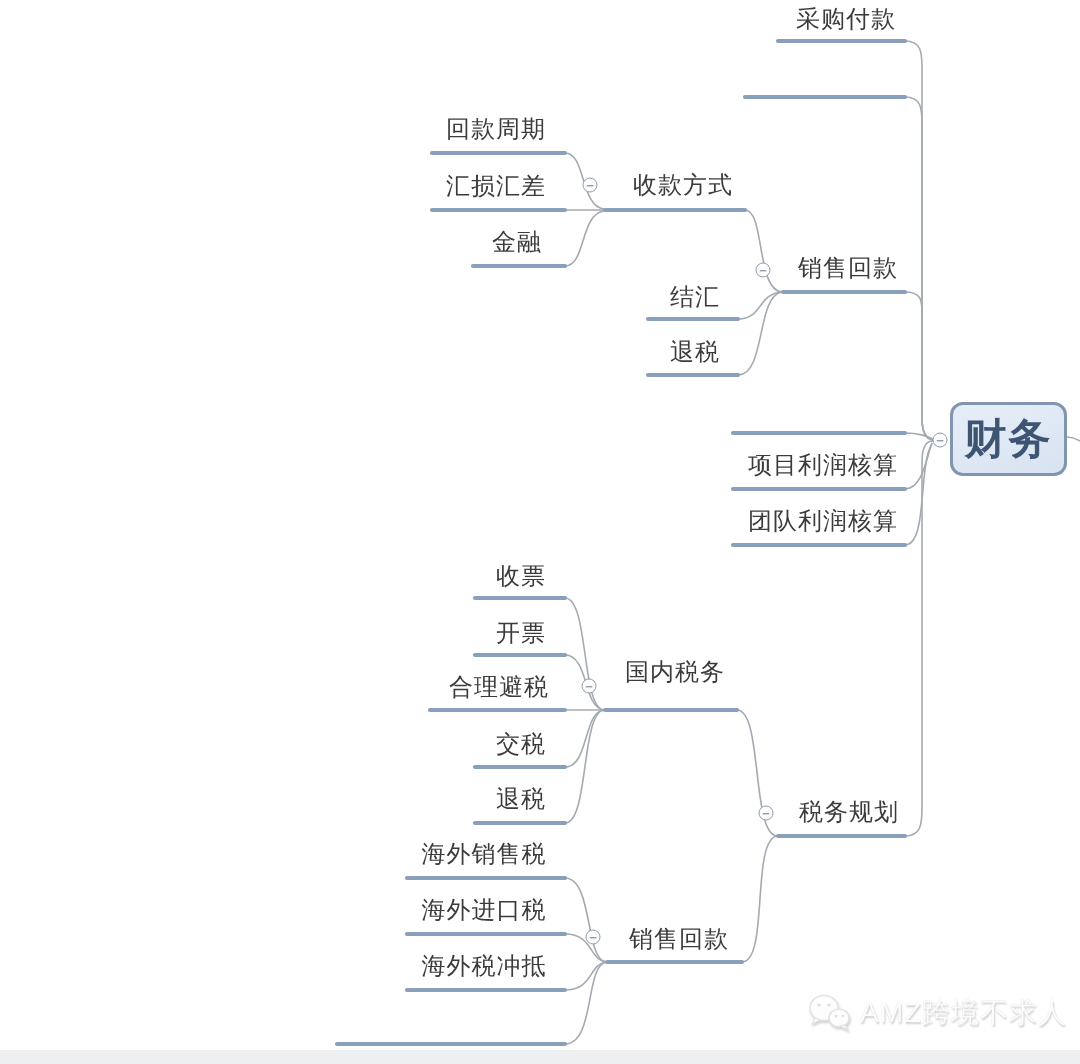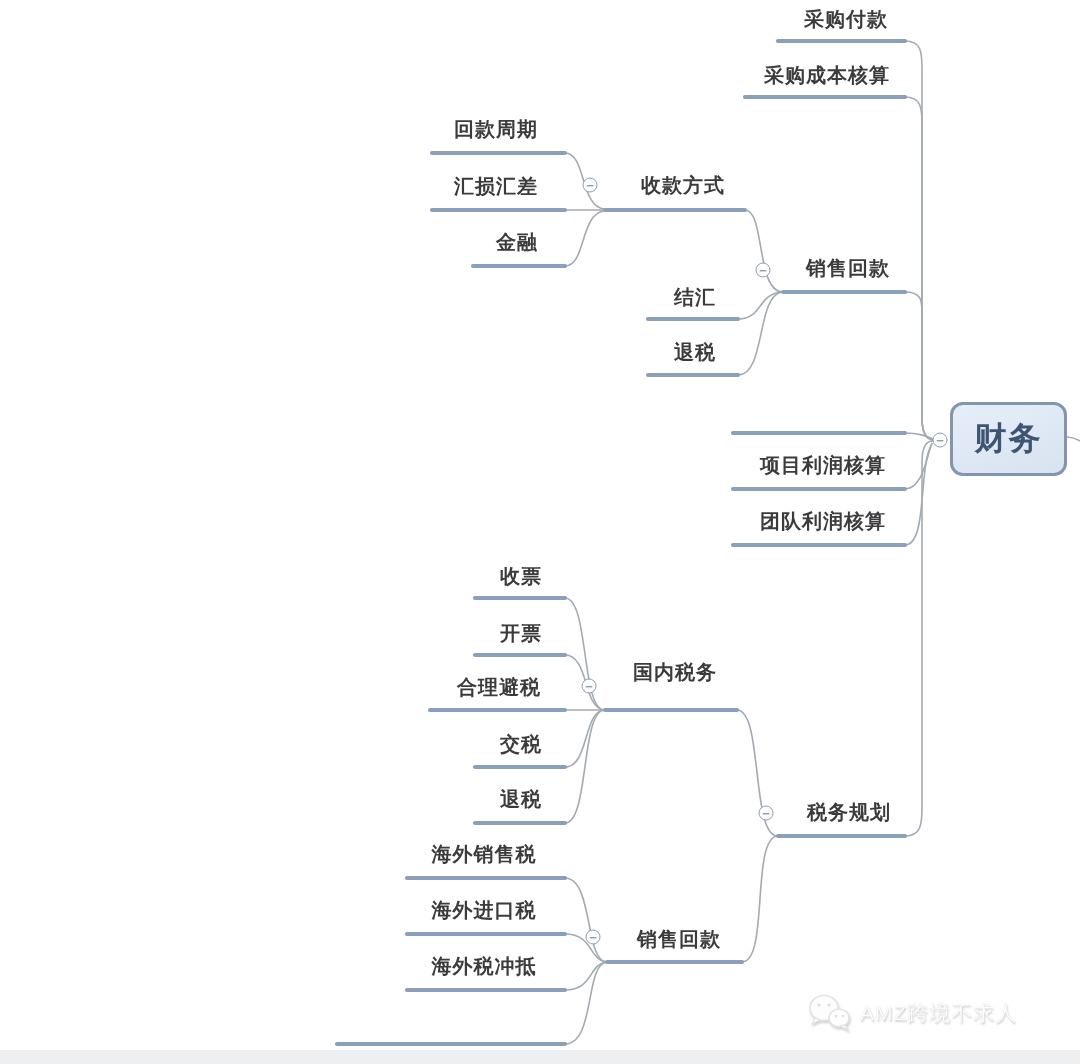--- a/index.html
+++ b/index.html
@@ -11,23 +11,23 @@
     font-family:"Liberation Sans","DejaVu Sans",sans-serif;
   }
   svg.wires{position:absolute;left:0;top:0;}
   .wires .thin{fill:none;stroke:#a4aab1;stroke-width:1.6px;}
   .wires .bar{fill:none;stroke:#8a9fba;stroke-width:4.2px;stroke-linecap:round;}
   .topic{
     position:absolute;
     transform:translate(-50%,-50%);
     white-space:nowrap;
     color:#3b3b3d;
-    font-size:20px;
+    font-size:24px;
     letter-spacing:1px;
-    font-weight:700;
+    font-weight:400;
     cursor:default;
   }
   .collapse{
     position:absolute;
     transform:translate(-50%,-50%);
     width:15px;height:15px;
     border:1.4px solid #909dad;
     border-radius:50%;
     background:#fdfdfd;
     color:#909dad;
@@ -40,31 +40,31 @@
   .root{
     position:absolute;
     left:950px;top:402px;
     width:117px;height:74px;
     background:linear-gradient(160deg,#e6eef8 0%,#d8e3f1 100%);
     border:3px solid #8394ae;
     border-radius:13px;
     box-sizing:border-box;
     display:flex;align-items:center;justify-content:center;
     color:#3e5473;
-    font-size:32px;
+    font-size:42px;
     font-weight:600;
     letter-spacing:2px;
     cursor:pointer;
   }
   .watermark{
     position:absolute;
     left:806px;top:992px;
     display:flex;align-items:center;gap:8px;
     color:#fcfcfc;
-    font-size:21px;
+    font-size:28px;
     letter-spacing:1px;
     text-shadow:0 0 1px #d4d4d4, 1px 2px 2px #cfcfcf;
     pointer-events:none;
   }
   .watermark svg{filter:drop-shadow(1px 2px 1px #d2d2d2);}
   .bottom-band{
     position:absolute;left:0;top:1050px;width:1080px;height:14px;
     background:#edeff0;
   }
 </style>
@@ -123,21 +123,20 @@
       <path class="bar" d="M778,836 H905"></path>
       <path class="bar" d="M407,878 H565"></path>
       <path class="bar" d="M407,934 H565"></path>
       <path class="bar" d="M407,990 H565"></path>
       <path class="bar" d="M337,1044 H565"></path>
       <path class="bar" d="M607,962 H742"></path>
     </g>
   </svg>
 
   <div class="topic" style="left:846px;top:19px">采购付款</div>
-  <div class="topic" style="left:827px;top:75px">采购成本核算</div>
   <div class="topic" style="left:848px;top:268px">销售回款</div>
   <div class="topic" style="left:823px;top:465px">项目利润核算</div>
   <div class="topic" style="left:823px;top:521px">团队利润核算</div>
   <div class="topic" style="left:849px;top:812px">税务规划</div>
 
   <div class="topic" style="left:496px;top:129px">回款周期</div>
   <div class="topic" style="left:496px;top:186px">汇损汇差</div>
   <div class="topic" style="left:517px;top:242px">金融</div>
   <div class="topic" style="left:683px;top:185px">收款方式</div>
   <div class="topic" style="left:695px;top:297px">结汇</div>

